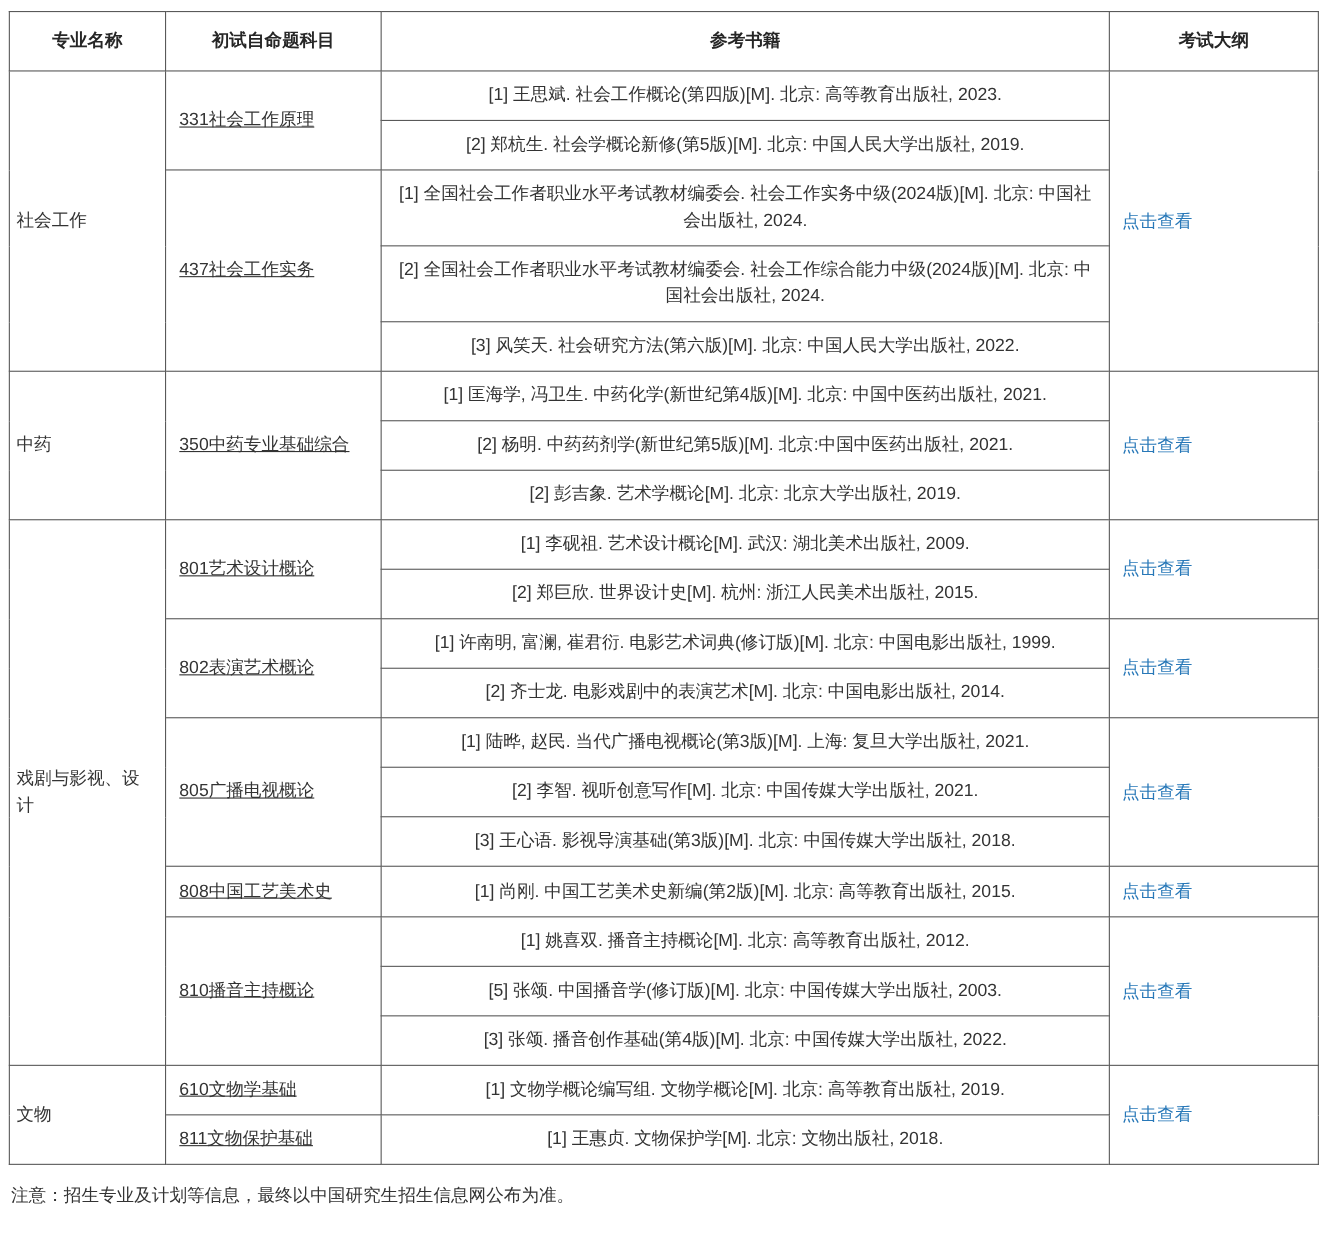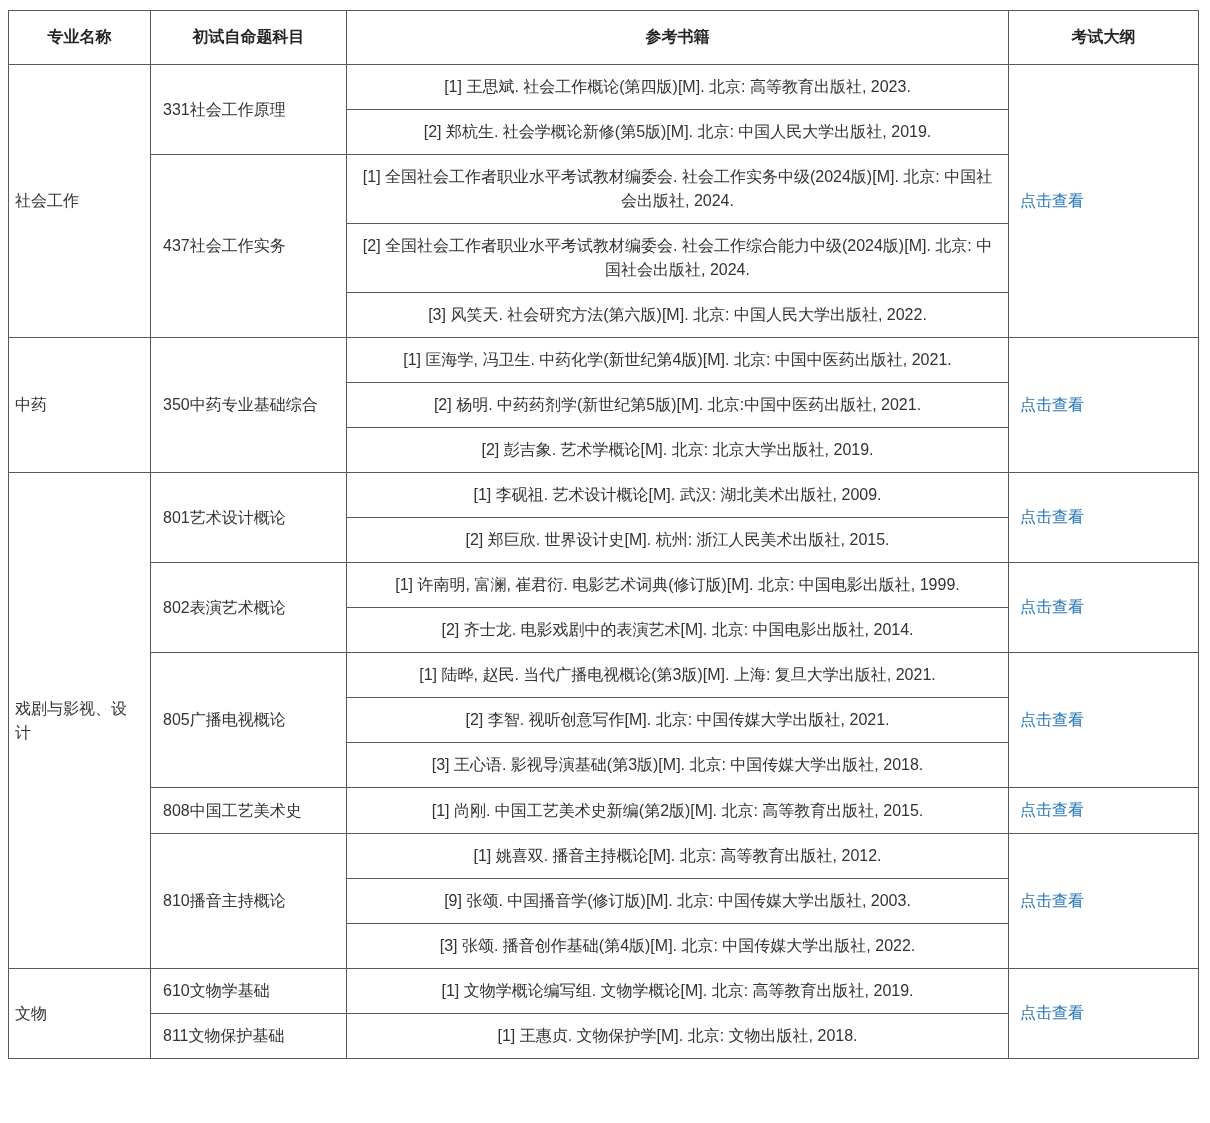--- a/index.html
+++ b/index.html
@@ -40,20 +40,21 @@
   }
   td.major-cell {
     vertical-align: middle;
     padding: 4px 10px 4px 6px;
     line-height: 24px;
   }
   td.subject-cell {
     vertical-align: middle;
     padding: 4px 10px 4px 12px;
     line-height: 24px;
+    text-decoration: underline;
   }
   td.book-cell {
     vertical-align: middle;
     padding: 10px 12px;
     line-height: 24px;
     height: 45px;
     text-align: center;
   }
   td.link-cell {
     vertical-align: middle;
@@ -158,34 +159,35 @@
             <td class="subject-cell" rowspan="1">808中国工艺美术史</td>
             <td class="book-cell">[1] 尚刚. 中国工艺美术史新编(第2版)[M]. 北京: 高等教育出版社, 2015.</td>
             <td class="link-cell" rowspan="1"><a class="view-link" href="#">点击查看</a></td>
           </tr>
           <tr>
             <td class="subject-cell" rowspan="3">810播音主持概论</td>
             <td class="book-cell">[1] 姚喜双. 播音主持概论[M]. 北京: 高等教育出版社, 2012.</td>
             <td class="link-cell" rowspan="3"><a class="view-link" href="#">点击查看</a></td>
           </tr>
           <tr>
-            <td class="book-cell">[9] 张颂. 中国播音学(修订版)[M]. 北京: 中国传媒大学出版社, 2003.</td>
+            <td class="book-cell">[5] 张颂. 中国播音学(修订版)[M]. 北京: 中国传媒大学出版社, 2003.</td>
           </tr>
           <tr>
             <td class="book-cell">[3] 张颂. 播音创作基础(第4版)[M]. 北京: 中国传媒大学出版社, 2022.</td>
           </tr>
           <tr>
             <td class="major-cell" rowspan="2">文物</td>
             <td class="subject-cell" rowspan="1">610文物学基础</td>
             <td class="book-cell">[1] 文物学概论编写组. 文物学概论[M]. 北京: 高等教育出版社, 2019.</td>
             <td class="link-cell" rowspan="2"><a class="view-link" href="#">点击查看</a></td>
           </tr>
           <tr>
             <td class="subject-cell" rowspan="1">811文物保护基础</td>
             <td class="book-cell">[1] 王惠贞. 文物保护学[M]. 北京: 文物出版社, 2018.</td>
           </tr>
         </tbody>
     </table>
 
+    <p class="note">注意：招生专业及计划等信息，最终以中国研究生招生信息网公布为准。</p>
     <div class="spacer"></div>
   </div>
 
 </div>
 
 </body></html>

